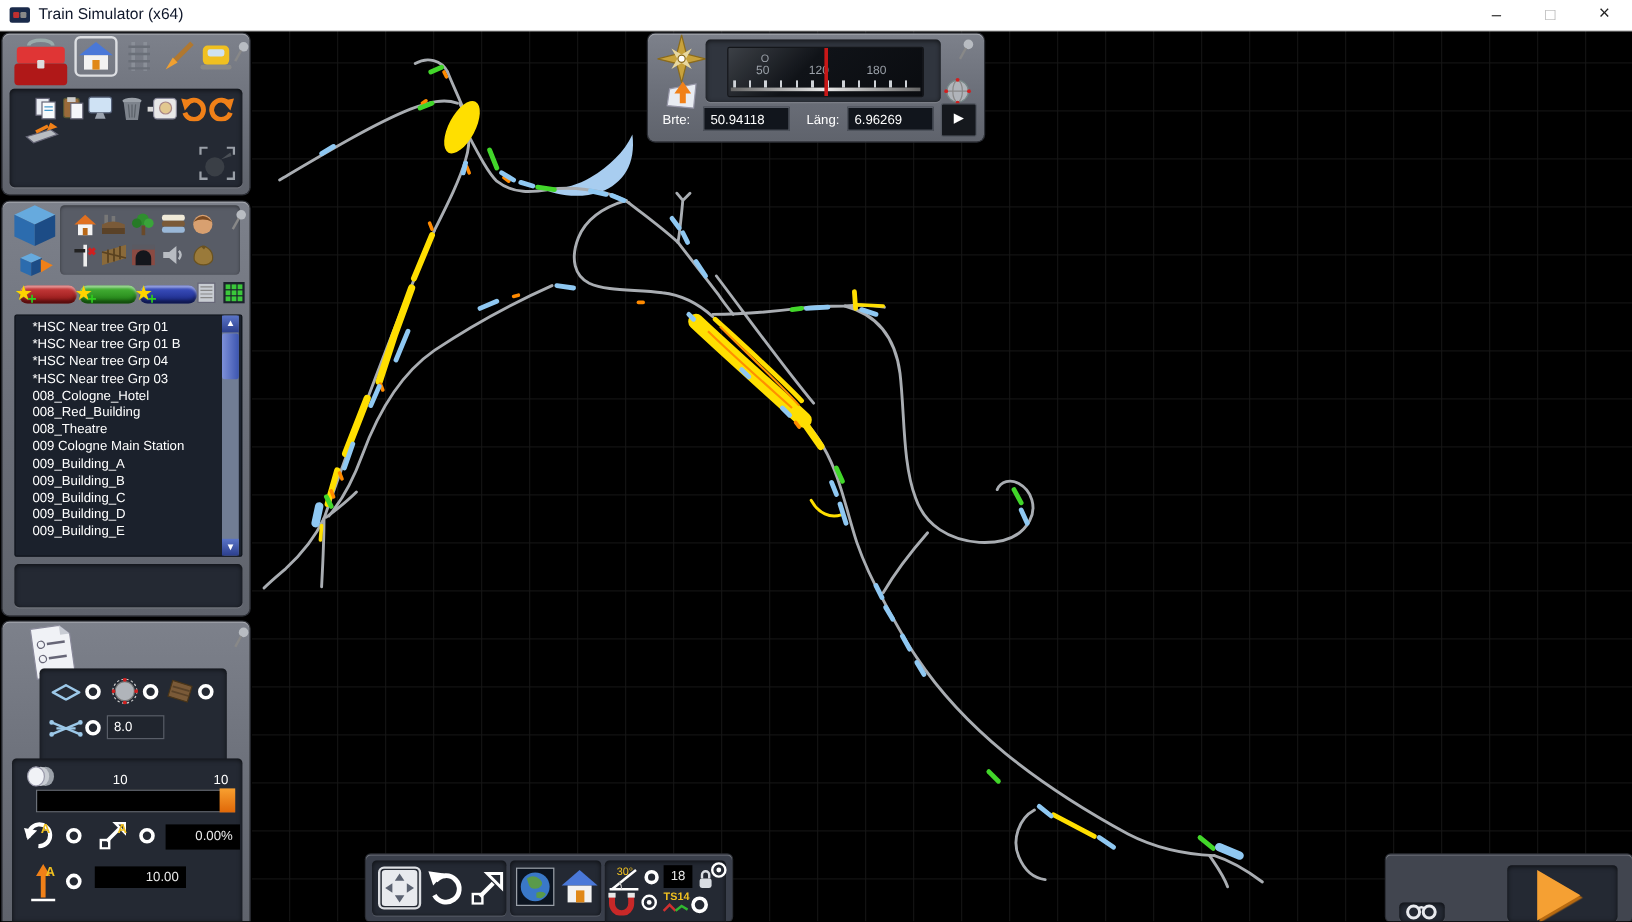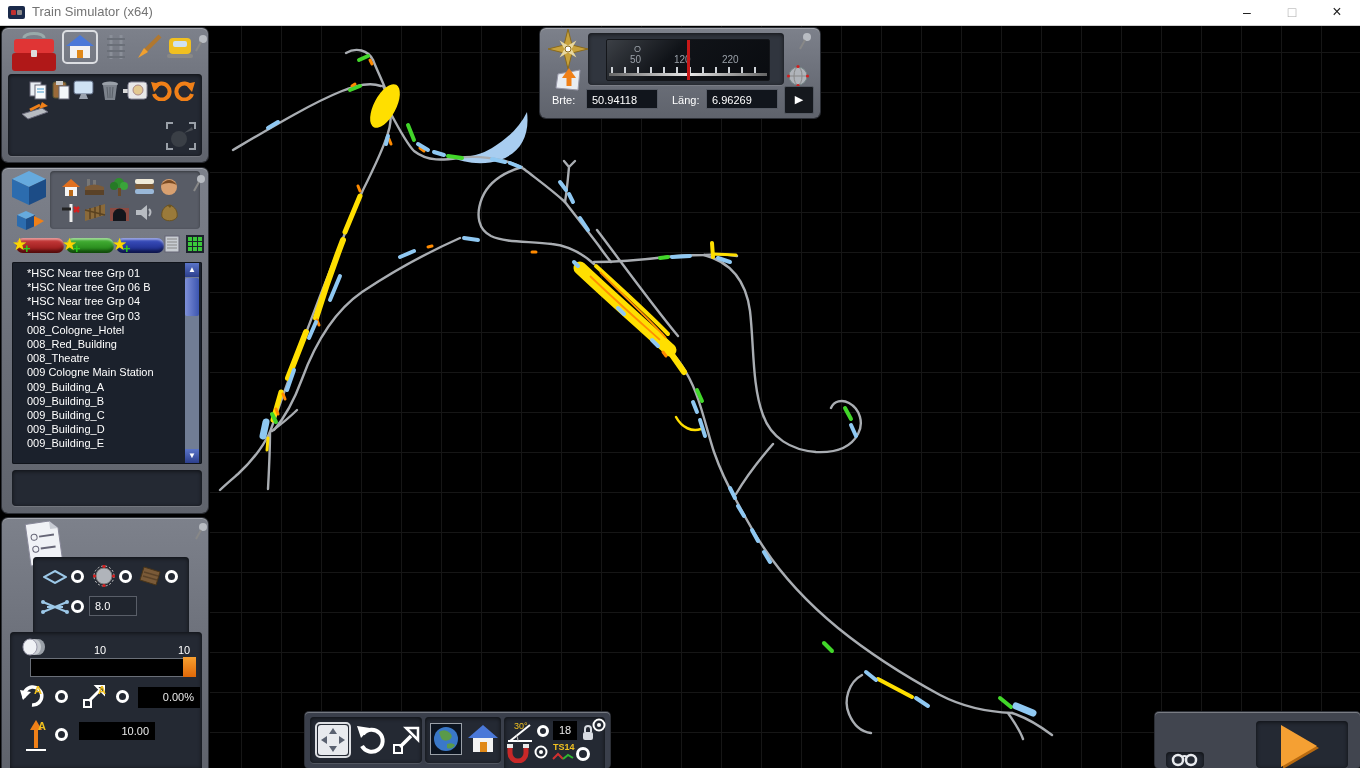--- a/index.html
+++ b/index.html
@@ -2,21 +2,21 @@
 <html><head>
 <meta charset="utf-8">
 <style>
   html,body{margin:0;padding:0;background:#000;}
   #app{position:relative;width:1360px;height:768px;overflow:hidden;background:#000;
        font-family:"Liberation Sans",sans-serif;-webkit-font-smoothing:antialiased;}
   .abs{position:absolute;}
   
   #titlebar{position:absolute;left:0;top:0;width:1360px;height:25px;background:#ffffff;
             border-bottom:1px solid #d0d0d0;}
-  #titletext{position:absolute;left:32px;top:4px;font-size:13px;color:#737373;}
+  #titletext{position:absolute;left:32px;top:4px;font-size:13px;color:#0f172a;}
   .winbtn{position:absolute;top:0;width:34px;height:25px;text-align:center;line-height:24px;
           font-size:14px;color:#222;cursor:default;}
   
   #map{position:absolute;left:210px;top:25px;width:1150px;height:743px;background:#000;
        background-image:linear-gradient(#161616 1px,transparent 1px),
                         linear-gradient(90deg,#161616 1px,transparent 1px);
        background-size:40px 40px;background-position:-9px -13px;}
   
   .panel{position:absolute;background:linear-gradient(180deg,#7d818b,#6b6f79 55%,#5f636c);
          border-radius:6px;box-shadow:0 0 0 1px #2c2f36, inset 0 1px 0 rgba(255,255,255,.3);}
@@ -430,21 +430,21 @@
             <rect x="2" y="12" width="4" height="4"></rect>
             <rect x="7" y="12" width="4" height="4"></rect>
             <rect x="12" y="12" width="4" height="4"></rect>
           </g>
         </svg>
       </div>
 
     <div id="assetlist" style="top:94px;">
       <div style="padding-top:4px;margin-left:10px;">
         <div class="lrow">*HSC Near tree Grp 01</div>
-        <div class="lrow">*HSC Near tree Grp 06 B</div>
+        <div class="lrow">*HSC Near tree Grp 01 B</div>
         <div class="lrow">*HSC Near tree Grp 04</div>
         <div class="lrow">*HSC Near tree Grp 03</div>
         <div class="lrow">008_Cologne_Hotel</div>
         <div class="lrow">008_Red_Building</div>
         <div class="lrow">008_Theatre</div>
         <div class="lrow">009 Cologne Main Station</div>
         <div class="lrow">009_Building_A</div>
         <div class="lrow">009_Building_B</div>
         <div class="lrow">009_Building_C</div>
         <div class="lrow">009_Building_D</div>
@@ -583,21 +583,21 @@
           <polygon points="4,8 26,4 24,24 2,22" fill="#e8ecf2" stroke="#99a"></polygon>
           <line x1="15" y1="20" x2="15" y2="10" stroke="#f08018" stroke-width="5"></line>
           <polygon points="15,2 22,12 8,12" fill="#f08018"></polygon>
         </svg>
       </div>
     <div class="inset" style="left:48px;top:5px;width:196px;height:52px;background:#30353e;">
       <div class="abs" style="left:18px;top:6px;width:162px;height:40px;background:linear-gradient(135deg,#3c4046 0%,#101318 40%,#0a0c10 100%);border:1px solid #14161a;border-radius:2px;">
         <div class="gaugeNum" style="left:27px;top:4px;font-size:9px;">O</div>
         <div class="gaugeNum" style="left:23px;top:14px;">50</div>
         <div class="gaugeNum" style="left:67px;top:14px;">120</div>
-        <div class="gaugeNum" style="left:115px;top:14px;">220</div>
+        <div class="gaugeNum" style="left:115px;top:14px;">180</div>
         <div class="abs" style="left:4px;top:27px;width:154px;height:6px;background:repeating-linear-gradient(90deg,#cfd3d8 0 2px,transparent 2px 13px);"></div>
         <div class="abs" style="left:2px;top:33px;width:158px;height:3px;background:linear-gradient(90deg,#666,#e8e8e8,#666);"></div>
         <div class="abs" style="left:80px;top:0px;width:3px;height:40px;background:#c81818;"></div>
       </div>
     </div>
     <div class="abs icn" style="left:246px;top:36px;">
       <svg width="24" height="24">
           <circle cx="12" cy="12" r="9" fill="#b0b4ba" stroke="#788"></circle>
           <ellipse cx="12" cy="12" rx="4" ry="9" fill="none" stroke="#888"></ellipse>
           <line x1="3" y1="12" x2="21" y2="12" stroke="#888"></line>

